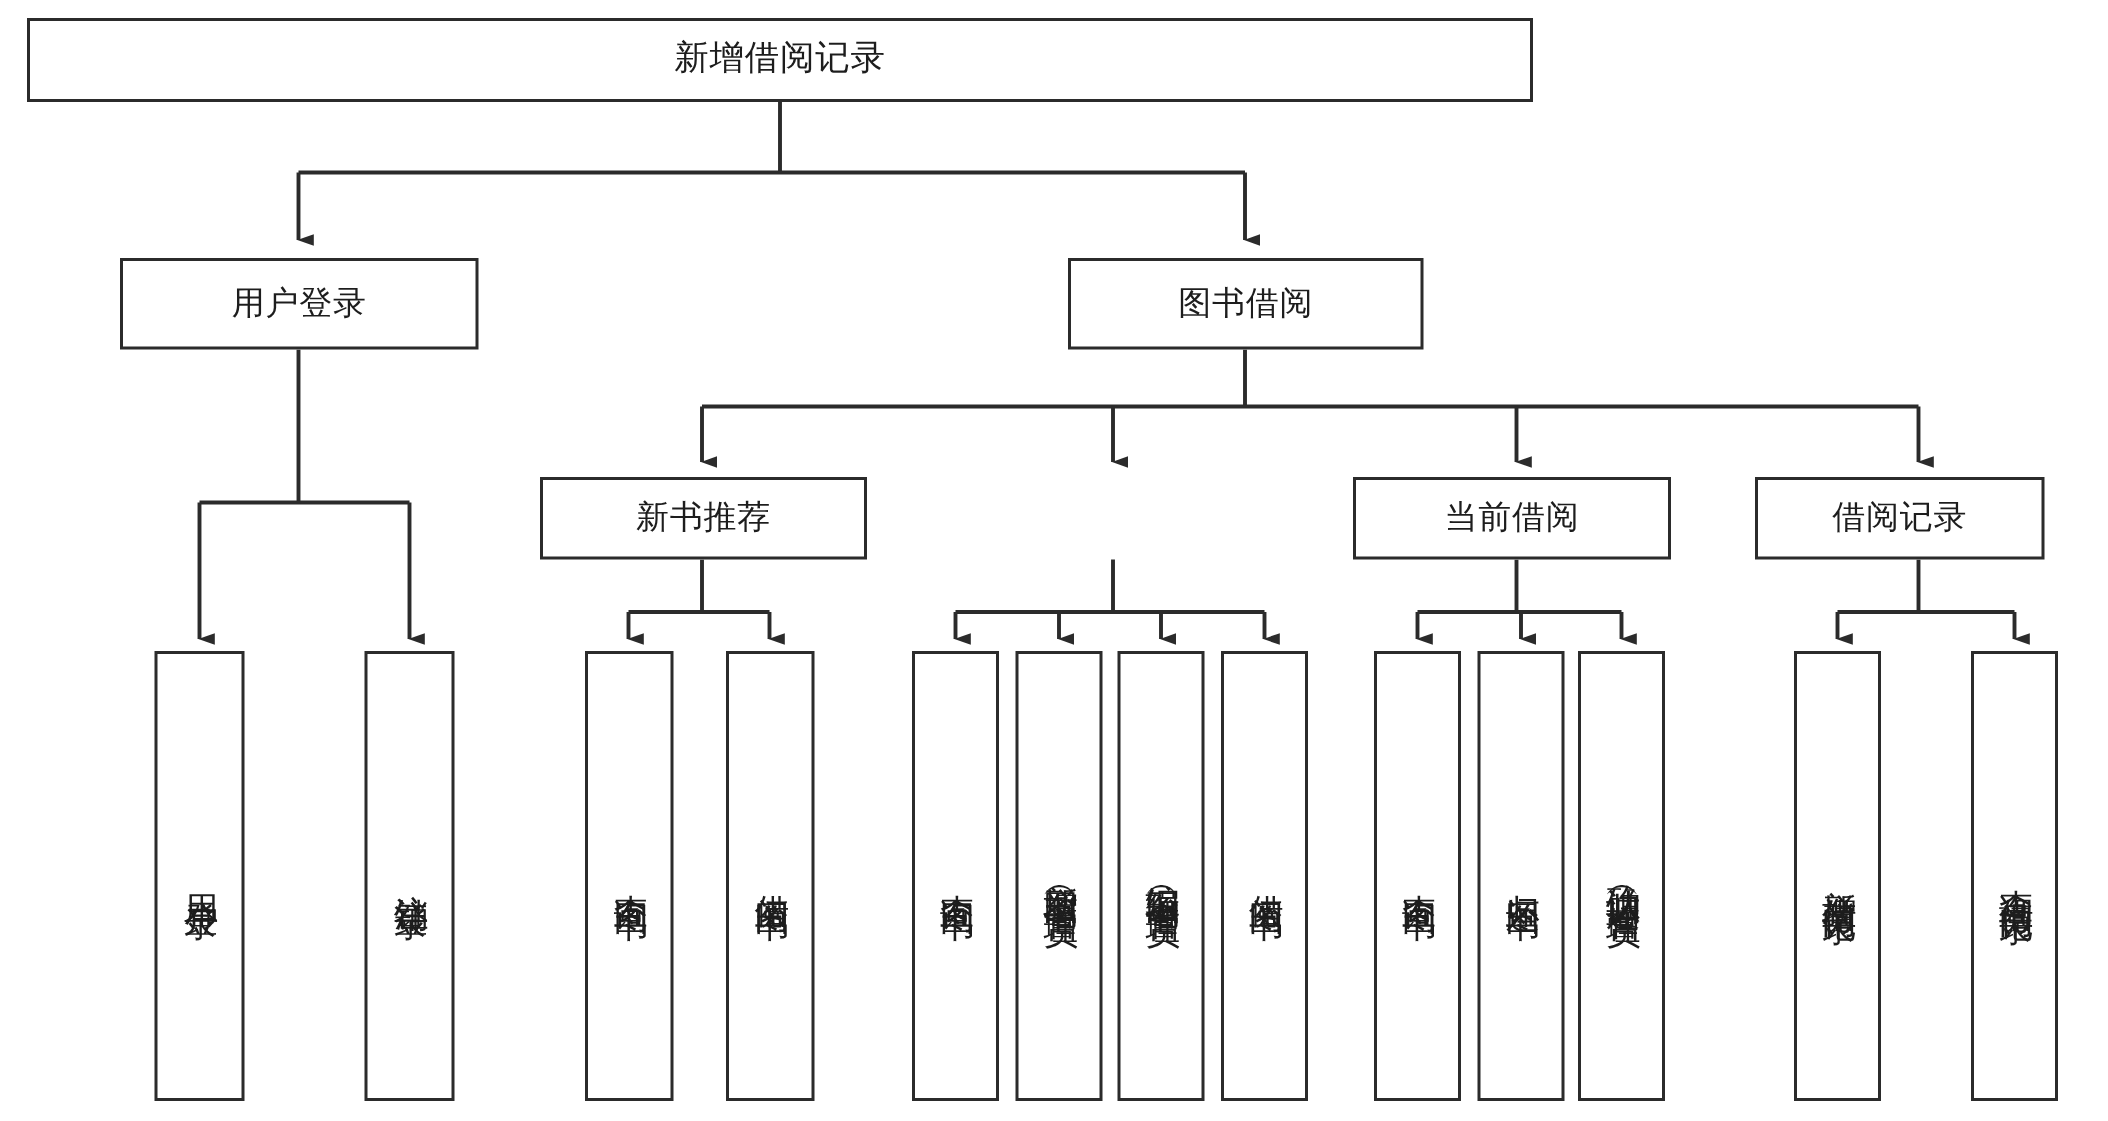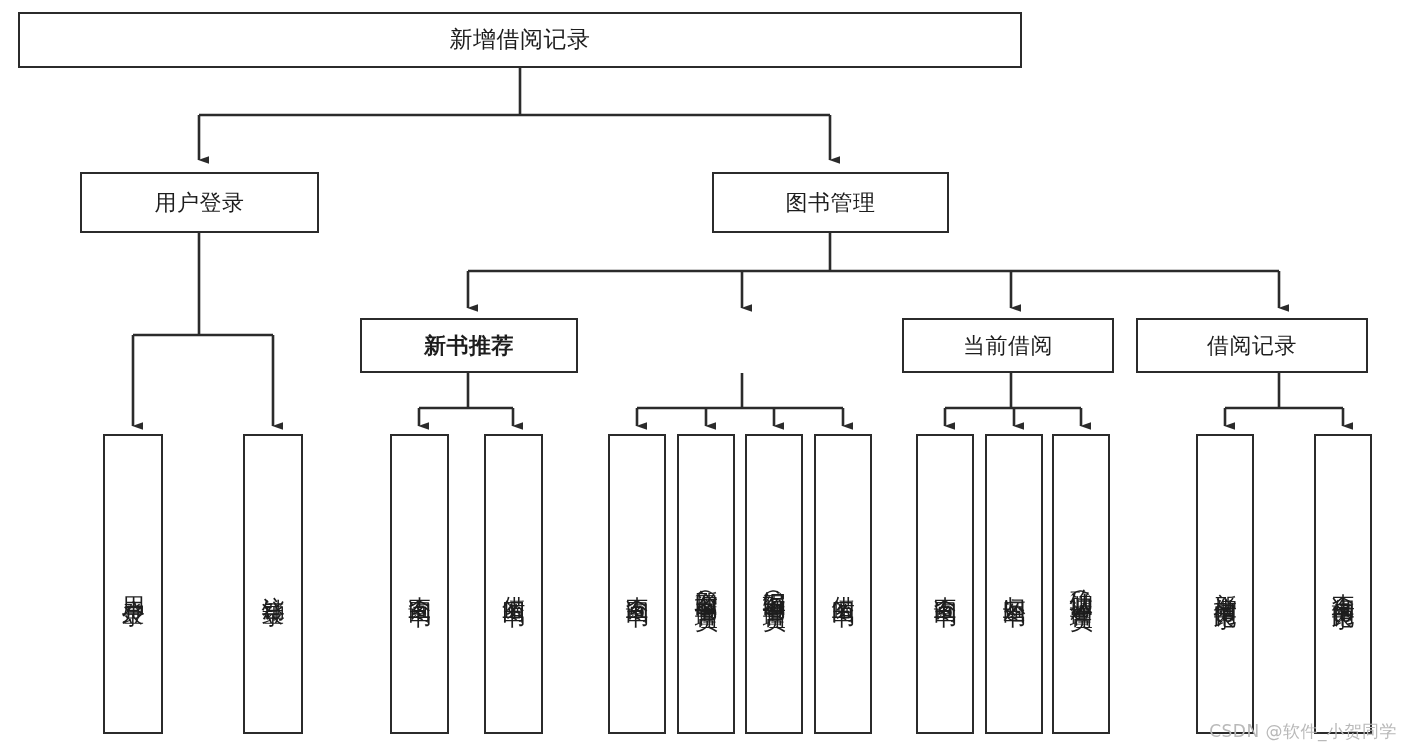--- a/index.html
+++ b/index.html
@@ -119,30 +119,30 @@
   </svg>
 
   <div class="node root" style="left:18px; top:12px; width:1004px; height:56px;">
     <span class="node-label">新增借阅记录</span>
   </div>
 
   <div class="node lvl2" style="left:80px; top:172px; width:239px; height:61px;">
     <span class="node-label">用户登录</span>
   </div>
   <div class="node lvl2" style="left:712px; top:172px; width:237px; height:61px;">
-    <span class="node-label">图书管理</span>
+    <span class="node-label">图书借阅</span>
   </div>
 
-  <div class="node lvl3" style="left:360px; top:318px; width:218px; height:55px;font-weight:bold;">
+  <div class="node lvl3" style="left:360px; top:318px; width:218px; height:55px;">
     <span class="node-label">新书推荐</span>
   </div>
   <div class="node lvl3" style="left:902px; top:318px; width:212px; height:55px;">
     <span class="node-label">当前借阅</span>
   </div>
-  <div class="node lvl3" style="left:1136px; top:318px; width:232px; height:55px;">
+  <div class="node lvl3" style="left:1170px; top:318px; width:193px; height:55px;">
     <span class="node-label">借阅记录</span>
   </div>
 
   <div class="node leaf" style="left:103px; top:434px; width:60px; height:300px;">
     <span class="node-label">用户登录</span>
   </div>
   <div class="node leaf" style="left:243px; top:434px; width:60px; height:300px;">
     <span class="node-label">注销登录</span>
   </div>
 
@@ -176,15 +176,14 @@
     <span class="node-label">确认归还（管理员）</span>
   </div>
 
   <div class="node leaf" style="left:1196px; top:434px; width:58px; height:300px;">
     <span class="node-label">新增借阅记录</span>
   </div>
   <div class="node leaf" style="left:1314px; top:434px; width:58px; height:300px;">
     <span class="node-label">查询借阅记录</span>
   </div>
 
-  <div class="watermark">CSDN @软件_小贺同学</div>
 
 </div>
 
 </body></html>

